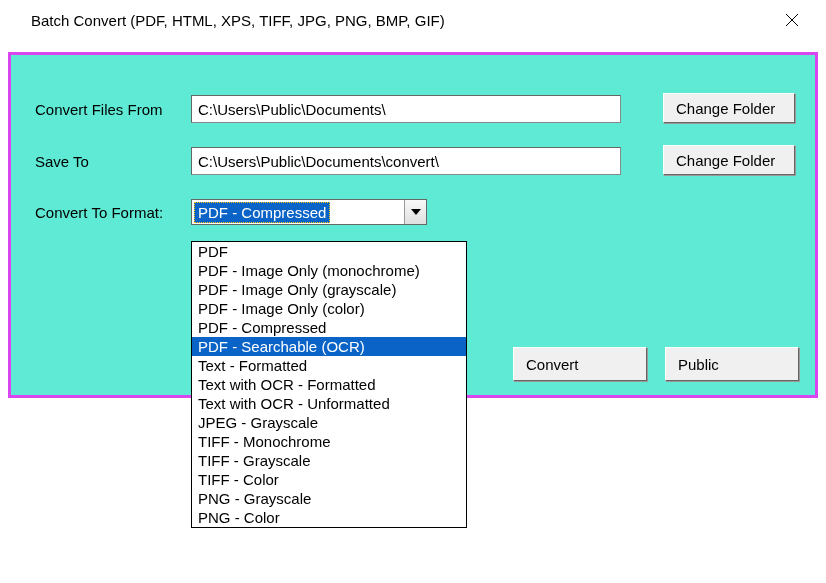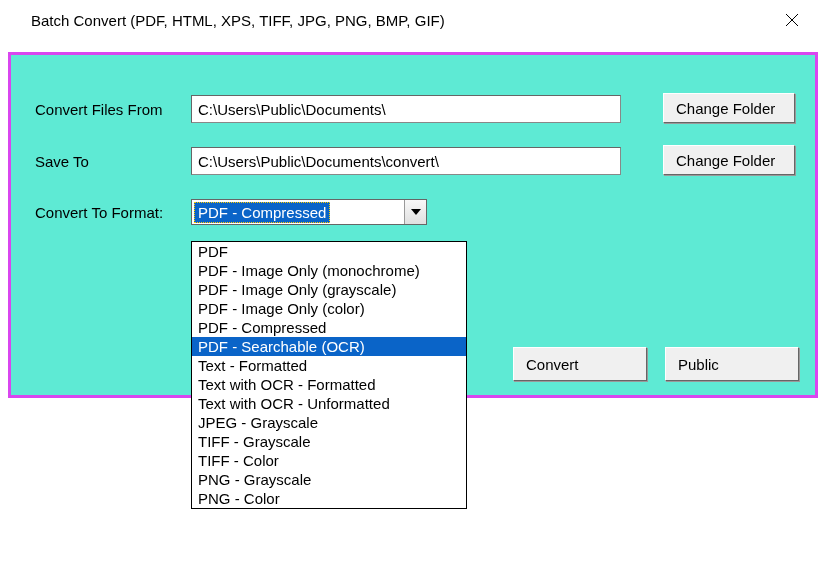--- a/index.html
+++ b/index.html
@@ -209,20 +209,21 @@
           <div class="dropdown-item">PDF</div>
           <div class="dropdown-item">PDF - Image Only (monochrome)</div>
           <div class="dropdown-item">PDF - Image Only (grayscale)</div>
           <div class="dropdown-item">PDF - Image Only (color)</div>
           <div class="dropdown-item">PDF - Compressed</div>
           <div class="dropdown-item highlight">PDF - Searchable (OCR)</div>
           <div class="dropdown-item">Text - Formatted</div>
           <div class="dropdown-item">Text with OCR - Formatted</div>
           <div class="dropdown-item">Text with OCR - Unformatted</div>
           <div class="dropdown-item">JPEG - Grayscale</div>
+          <div class="dropdown-item">TIFF - Monochrome</div>
           <div class="dropdown-item">TIFF - Grayscale</div>
           <div class="dropdown-item">TIFF - Color</div>
           <div class="dropdown-item">PNG - Grayscale</div>
           <div class="dropdown-item">PNG - Color</div>
         </div>
     </div>
   </div>
 
   <div class="action-btns">
     <button class="btn">Convert</button>

